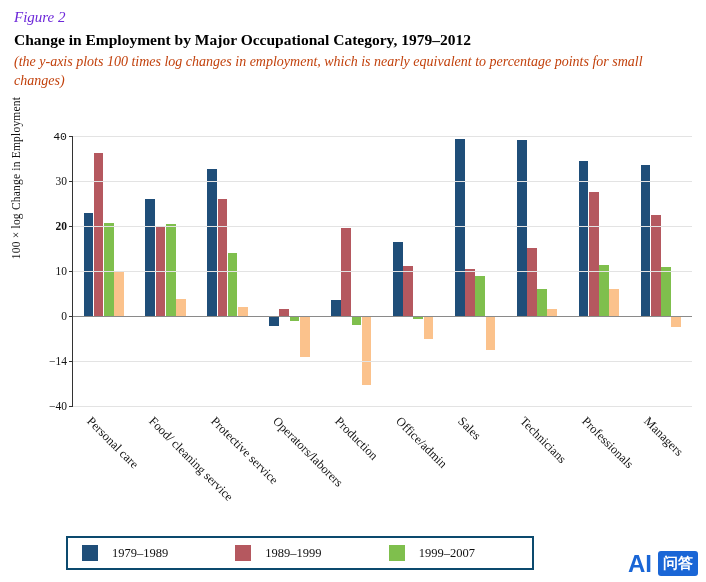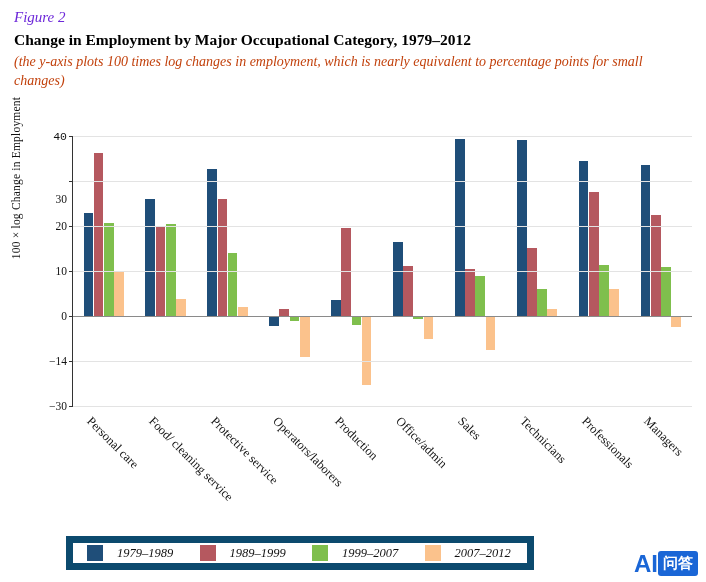--- a/index.html
+++ b/index.html
@@ -127,23 +127,22 @@
     transform: rotate(45deg);
   }
 
   
   .legend {
     position: absolute;
     left: 66px;
     top: 536px;
     width: 468px;
     height: 34px;
-    border: 7px solid #0c4a6e;
+    border: 2px solid #0c4a6e;
     box-sizing: border-box;
-    font-style: italic;
   }
   .legend-inner {
     display: flex;
     align-items: center;
     height: 100%;
     padding-left: 14px;
     gap: 10px;
   }
   .legend-item {
     display: flex;
@@ -160,20 +159,21 @@
     color: #111;
   }
 
   
   .watermark {
     position: absolute;
     right: 8px;
     bottom: 6px;
     display: flex;
     align-items: center;
+    gap: 6px;
   }
   .wm-ai {
     font-family: "Liberation Sans", sans-serif;
     font-weight: bold;
     font-size: 24px;
     color: #1a66d6;
     line-height: 1;
   }
   .wm-main {
     display: flex;
@@ -274,36 +274,36 @@
           </div>
           <div class="group" style="left: 567.623px; width: 40.854px;">
             <div class="bar" title="Managers 1979–1989: 33.6" style="left: 0px; width: 9.7135px; top: 28.8px; height: 151.2px; bottom: auto; background: rgb(31, 78, 121);"></div>
             <div class="bar" title="Managers 1989–1999: 22.4" style="left: 10.2135px; width: 9.7135px; top: 79.2px; height: 100.8px; bottom: auto; background: rgb(181, 88, 95);"></div>
             <div class="bar" title="Managers 1999–2007: 10.8" style="left: 20.427px; width: 9.7135px; top: 131.4px; height: 48.6px; bottom: auto; background: rgb(127, 191, 77);"></div>
             <div class="bar" title="Managers 2007–2012: -2.4" style="left: 30.6405px; width: 9.7135px; top: 180px; height: 10.8px; bottom: auto; background: rgb(251, 194, 140);"></div>
           </div>
         </div>
     <div class="gridline" style="top: 270px;"></div>
         <div class="ytickmark" style="top: 270px;"></div>
-        <div class="ytick" style="top: 270px;">−30</div>
+        <div class="ytick" style="top: 270px;">−40</div>
         <div class="gridline" style="top: 225px;"></div>
         <div class="ytickmark" style="top: 225px;"></div>
         <div class="ytick" style="top: 225px;">−14</div>
         <div class="zeroline" style="top: 180px;"></div>
         <div class="ytickmark" style="top: 180px;"></div>
         <div class="ytick" style="top: 180px;">0</div>
         <div class="gridline" style="top: 135px;"></div>
         <div class="ytickmark" style="top: 135px;"></div>
         <div class="ytick" style="top: 135px; text-align: center;">10</div>
         <div class="gridline" style="top: 90px;"></div>
         <div class="ytickmark" style="top: 90px;"></div>
-        <div class="ytick" style="top: 90px;">20</div>
+        <div class="ytick" style="top: 90px; font-weight: bold;">20</div>
         <div class="gridline" style="top: 45px;"></div>
         <div class="ytickmark" style="top: 45px;"></div>
-        <div class="ytick" style="top: 63px;">30</div>
+        <div class="ytick" style="top: 45px;">30</div>
         <div class="gridline" style="top: 0px;"></div>
         <div class="ytickmark" style="top: 0px;"></div>
         <div class="ytick" style="top: 0px; font-family: Liberation Mono, monospace;">40</div>
       </div>
     <div id="xlabels">
         <div class="xlabel" style="left: 93.9621px; top: 286px;">Personal care</div>
         <div class="xlabel" style="left: 155.862px; top: 286px;">Food/ cleaning service</div>
         <div class="xlabel" style="left: 217.762px; top: 286px;">Protective service</div>
         <div class="xlabel" style="left: 279.662px; top: 286px;">Operators/laborers</div>
         <div class="xlabel" style="left: 341.562px; top: 286px;">Production</div>
@@ -322,24 +322,20 @@
           <span class="legend-text">1979–1989</span>
         </div>
         <div class="legend-item">
           <span class="legend-swatch" style="background: rgb(181, 88, 95);"></span>
           <span class="legend-text">1989–1999</span>
         </div>
         <div class="legend-item">
           <span class="legend-swatch" style="background: rgb(127, 191, 77);"></span>
           <span class="legend-text">1999–2007</span>
         </div>
-        <div class="legend-item">
-          <span class="legend-swatch" style="background: rgb(251, 194, 140);"></span>
-          <span class="legend-text">2007–2012</span>
-        </div>
       </div>
   </div>
 
   <div class="watermark">
     <span class="wm-ai">AI</span>
     <span class="wm-badge">问答</span>
   </div>
 
 </div>
 

